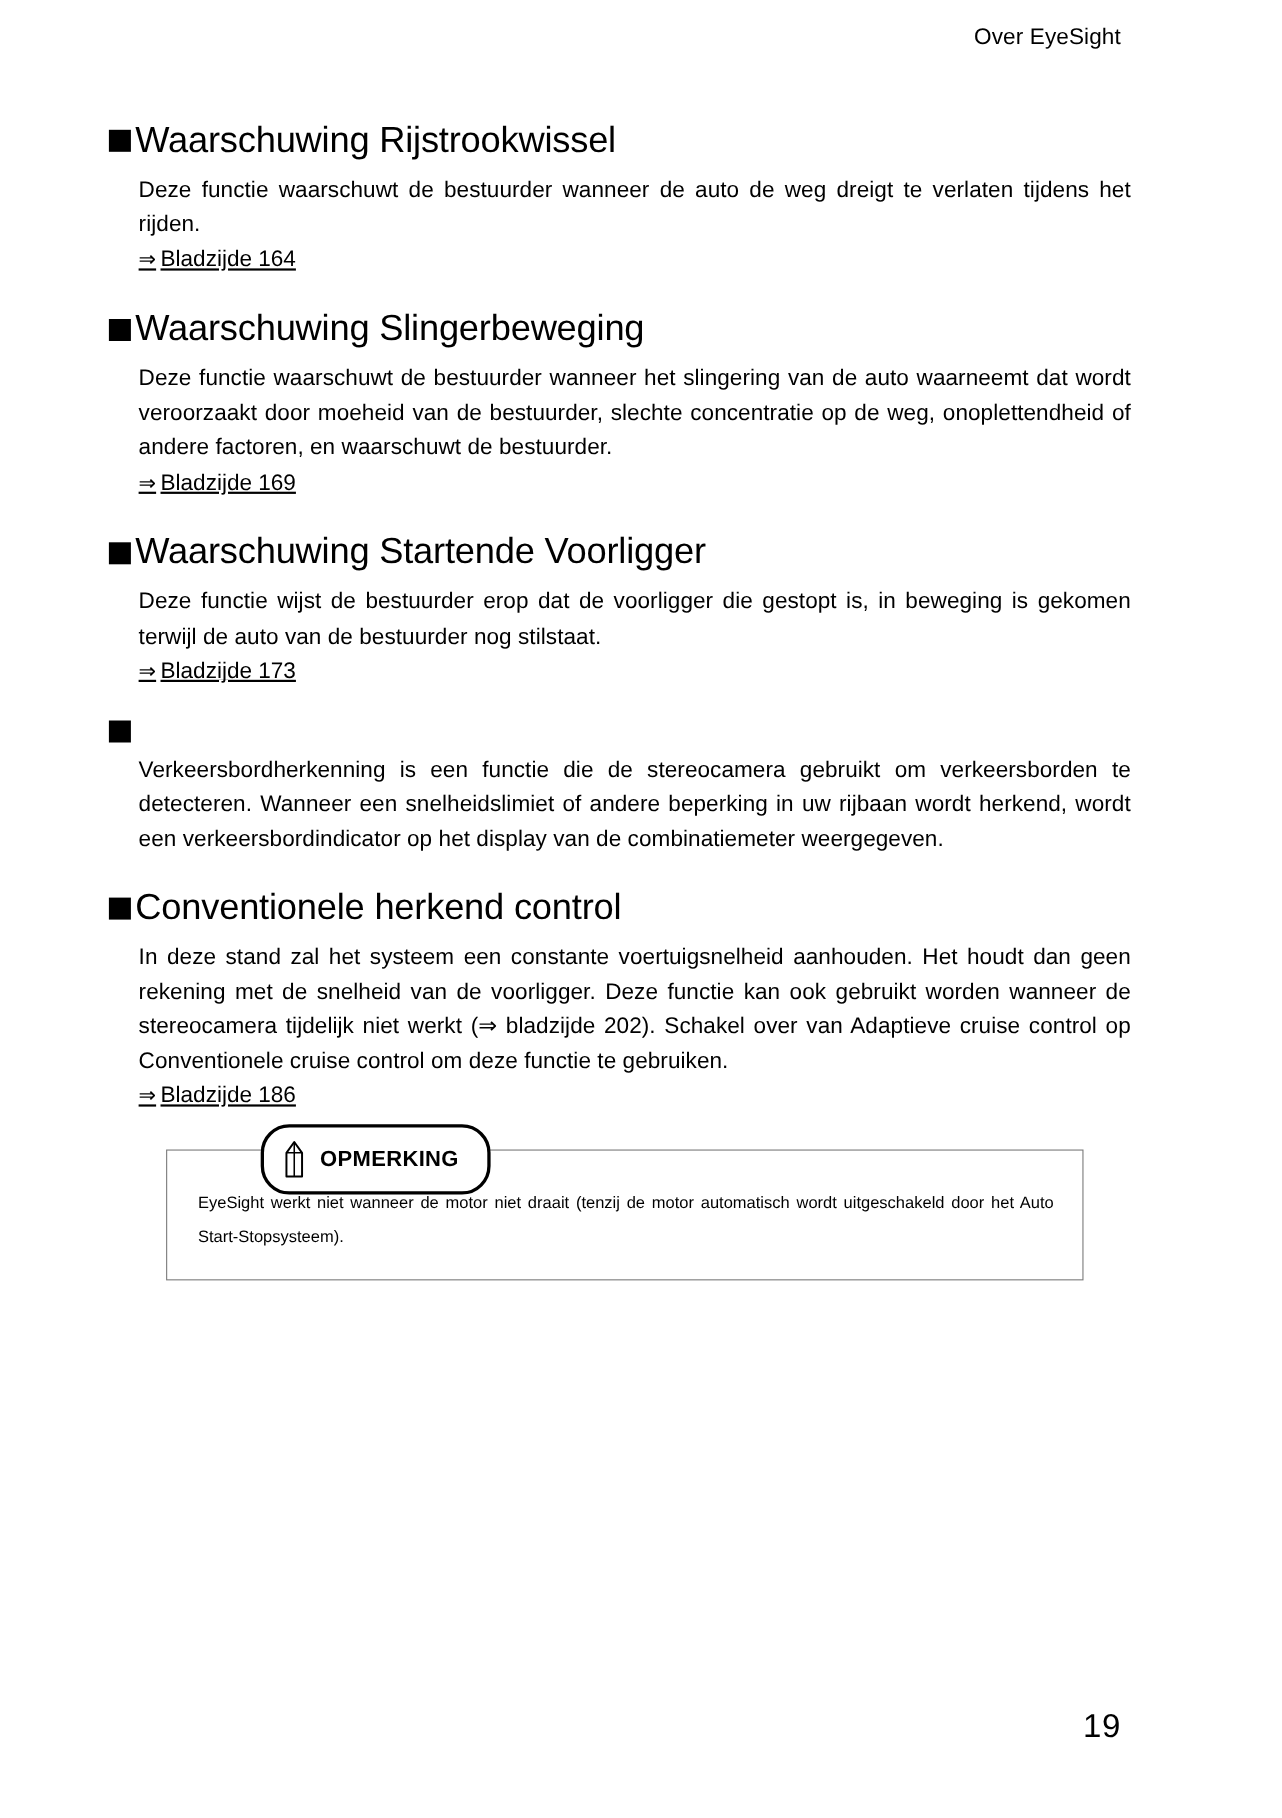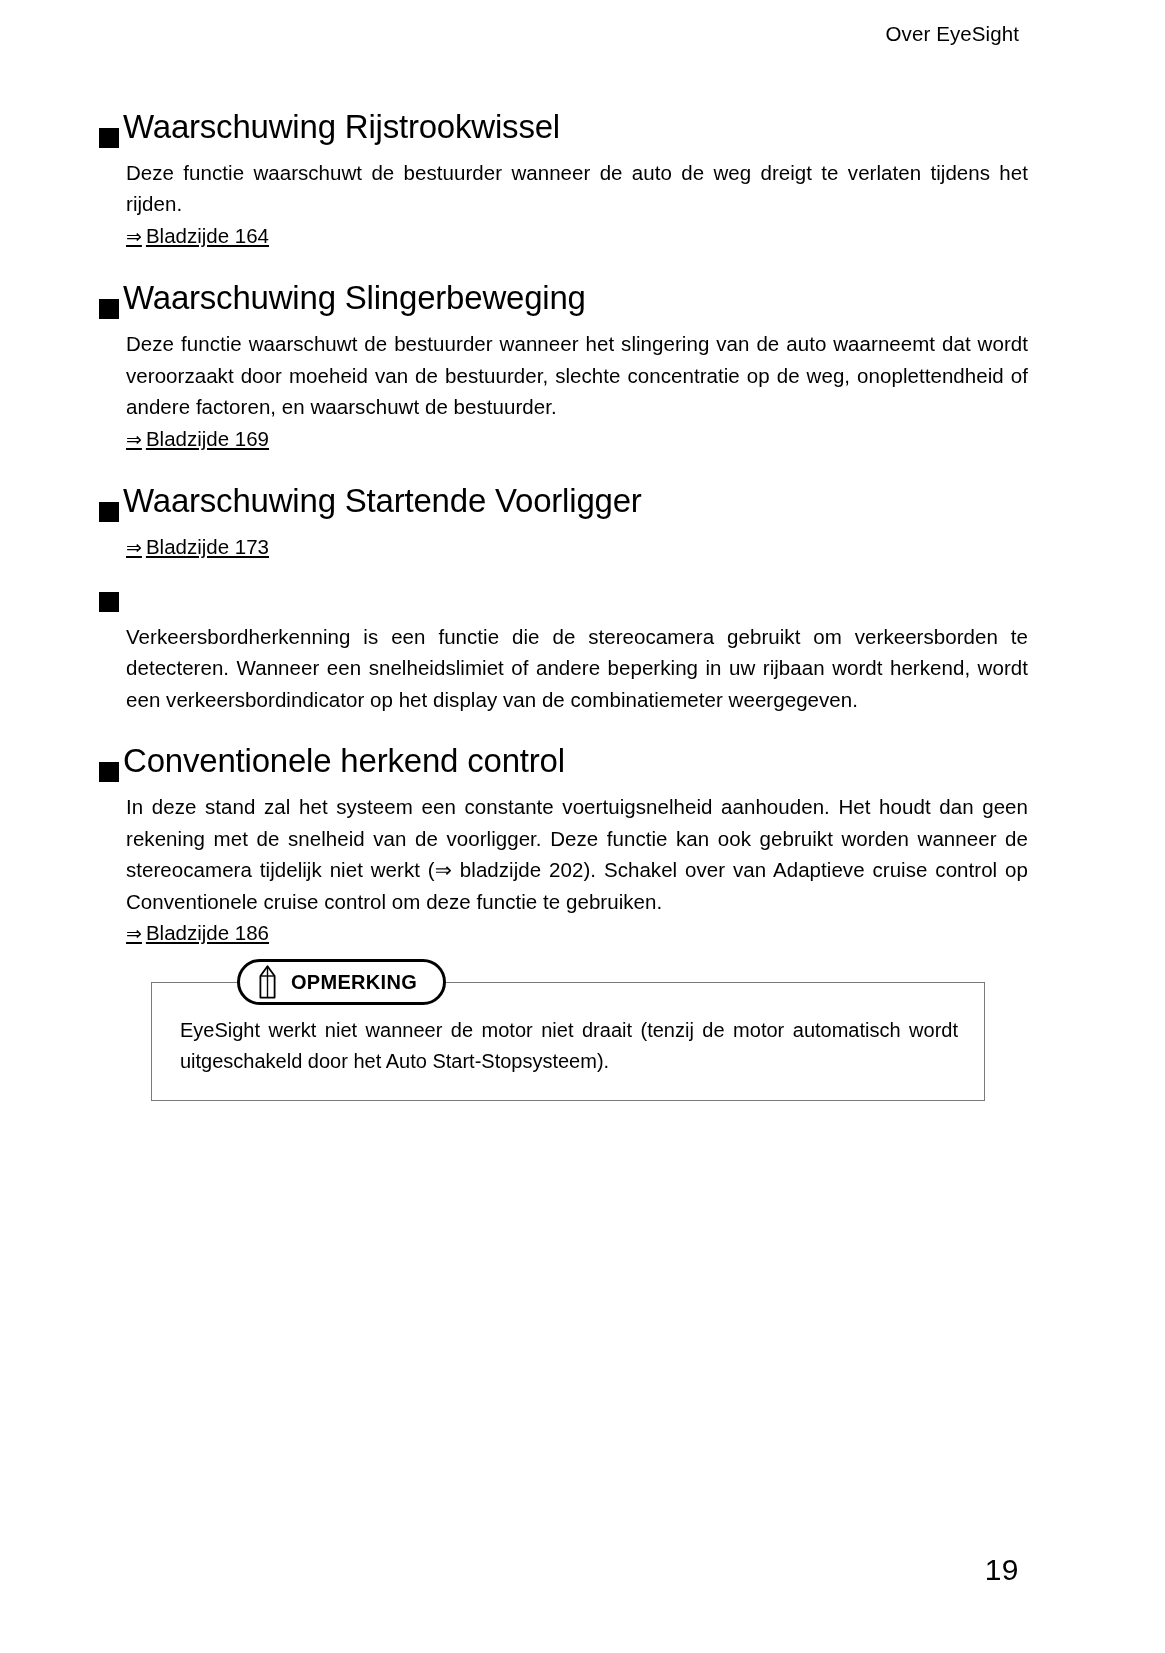--- a/index.html
+++ b/index.html
@@ -42,21 +42,21 @@
 
   
   .section {
     margin: 0 0 0 0;
   }
   .section + .section {
     margin-top: 27px;
   }
   .heading {
     display: flex;
-    align-items: flex-end;
+    align-items: center;
     font-size: 33px;
     line-height: 1.18;
     font-weight: 400;
     letter-spacing: -0.2px;
     margin: 0 0 10px 0;
     white-space: nowrap;
   }
   .bullet-square {
     display: inline-block;
     width: 20px;
@@ -105,31 +105,31 @@
   }
   .note-box {
     border: 1px solid #7a7a7a;
     box-sizing: border-box;
     width: 100%;
     padding: 32px 22px 22px 22px;
     min-height: 106px;
   }
   .note-body {
     margin: 0;
-    font-size: 20px;
+    font-size: 15px;
     line-height: 31.5px;
     text-align: justify;
     text-align-last: left;
     padding: 0 4px 0 6px;
   }
   .note-pill {
     position: absolute;
     top: -23px;
     left: 86px;
-    height: 46px;
+    height: 64px;
     padding: 0 26px 0 18px;
     border: 3px solid #000000;
     border-radius: 26px;
     background: #ffffff;
     display: flex;
     align-items: center;
     gap: 14px;
     box-sizing: border-box;
   }
   .note-pill-label {
@@ -184,20 +184,21 @@
       <p class="page-ref">
         <span class="arrow">⇒</span><span>Bladzijde 169</span>
       </p>
     </div>
 
     <div class="section">
       <h2 class="heading">
         <span class="bullet-square"></span>
         <span>Waarschuwing Startende Voorligger</span>
       </h2>
+      <p class="body-text last-line-natural">Deze functie wijst de bestuurder erop dat de voorligger die gestopt is, in beweging is gekomen terwijl de auto van de bestuurder nog stilstaat.</p>
       <p class="page-ref">
         <span class="arrow">⇒</span><span>Bladzijde 173</span>
       </p>
     </div>
 
     <div class="section">
       <h2 class="heading">
         <span class="bullet-square"></span>
       </h2>
       <p class="body-text last-line-natural">Verkeersbordherkenning is een functie die de stereocamera gebruikt om verkeersborden te detecteren. Wanneer een snelheidslimiet of andere beperking in uw rijbaan wordt herkend, wordt een verkeersbordindicator op het display van de combinatiemeter weergegeven.</p>

